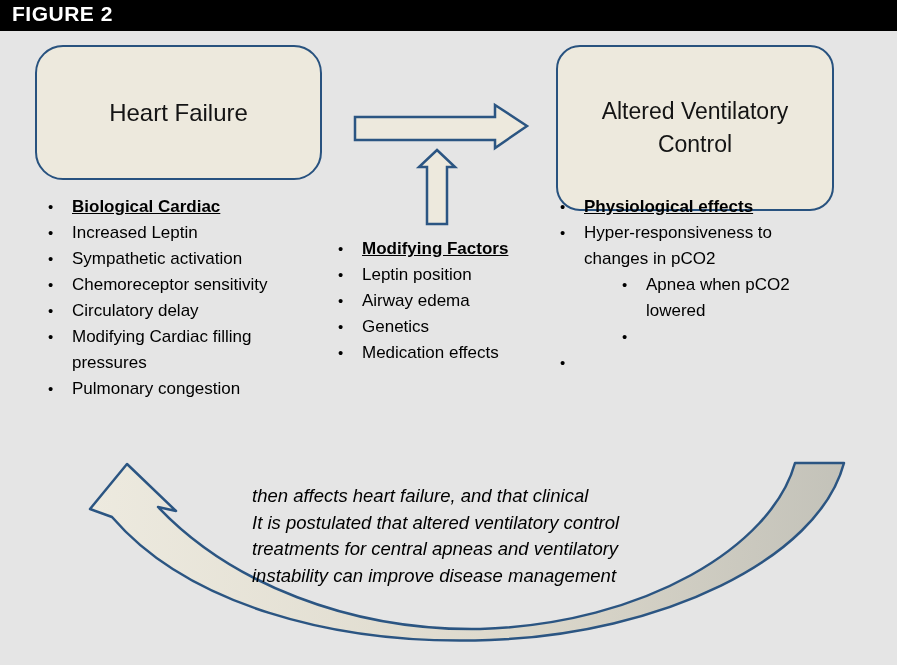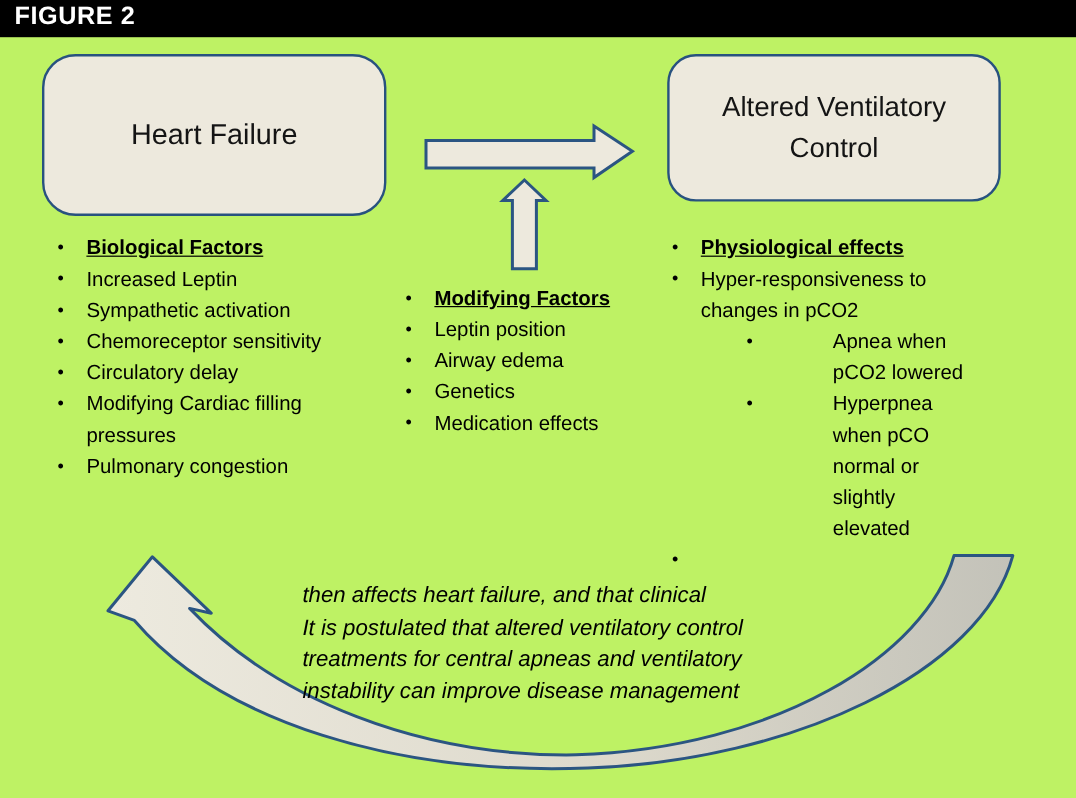--- a/index.html
+++ b/index.html
@@ -1,45 +1,45 @@
 <!DOCTYPE html>
 <html><head>
 <meta charset="utf-8">
 <style>
   html,body{margin:0;padding:0;background:#fff;}
   body{font-family:"Liberation Sans",sans-serif;color:#000;}
-  .canvas{position:relative;width:897px;height:665px;background:#bef264;overflow:hidden;}
+  .canvas{position:relative;width:897px;height:665px;background:#e5e5e5;overflow:hidden;}
 
   
   .figure-bar{position:absolute;left:0;top:0;width:897px;height:31px;background:#000;}
   .figure-label{position:absolute;left:12px;top:2px;color:#fff;font-size:21px;font-weight:bold;letter-spacing:.5px;}
 
   
   .node{position:absolute;border:2.5px solid #28527f;border-radius:24px;background:#ede9dd;
         display:flex;align-items:center;justify-content:center;text-align:center;color:#141414;}
   .node-left{left:35px;top:45px;width:283px;height:131px;font-size:24px;border-radius:28px;}
-  .node-right{left:556px;top:45px;width:278px;height:123px;font-size:23px;line-height:1.45;padding:0 40px;box-sizing:border-box;}
+  .node-right{left:556px;top:45px;width:278px;height:166px;font-size:23px;line-height:1.45;padding:0 40px;box-sizing:border-box;}
 
   
   .arrow-layer{position:absolute;left:0;top:0;width:897px;height:665px;pointer-events:none;}
 
   
   .blist{position:absolute;}
   .blist,.blist *{box-sizing:border-box;}
   .bullet-item{display:flex;font-size:17px;line-height:26px;margin:0;padding:0;list-style:none;}
   .bullet-item .marker{width:24px;flex:0 0 24px;text-align:left;font-size:15px;}
   .bullet-item .txt{flex:1 1 auto;}
   .heading .txt{font-weight:bold;text-decoration:underline;}
   ul.blist-items{margin:0;padding:0;list-style:none;}
   .list-biological{left:48px;top:194px;width:282px;}
   .list-modifying{left:338px;top:236px;width:225px;}
   .list-physiological{left:560px;top:194px;width:245px;}
   .list-physiological .level-1 .txt{max-width:206px;}
   .list-physiological .level-2{margin-left:62px;}
-  .list-physiological .level-2 .txt{max-width:178px;margin-left:48px;}
+  .list-physiological .level-2 .txt{max-width:178px;}
 
   
   .feedback-note{position:absolute;left:252px;top:483px;width:440px;font-size:18.5px;
                  font-style:italic;font-weight:500;line-height:26.5px;color:#000;}
 </style>
 </head>
 <body>
 
 <div class="canvas">
 
@@ -75,21 +75,21 @@
   <div class="node node-left">
     <span>Heart Failure</span>
   </div>
   <div class="node node-right">
     <span>Altered Ventilatory Control</span>
   </div>
 
   <div class="blist list-biological">
     <div class="bullet-item heading">
       <span class="marker">•</span>
-      <span class="txt">Biological Factors</span>
+      <span class="txt">Biological Cardiac</span>
     </div>
     <ul class="blist-items">
         <li class="bullet-item level-1">
           <span class="marker">•</span>
           <span class="txt">Increased Leptin</span>
         </li>
         <li class="bullet-item level-1">
           <span class="marker">•</span>
           <span class="txt">Sympathetic activation</span>
         </li>
@@ -146,21 +146,20 @@
         <li class="bullet-item level-1">
           <span class="marker">•</span>
           <span class="txt">Hyper-responsiveness to changes in pCO2</span>
         </li>
         <li class="bullet-item level-2">
           <span class="marker">•</span>
           <span class="txt">Apnea when pCO2 lowered</span>
         </li>
         <li class="bullet-item level-2">
           <span class="marker">•</span>
-          <span class="txt">Hyperpnea when pCO normal or slightly elevated</span>
         </li>
         <li class="bullet-item level-1">
           <span class="marker">•</span>
         </li>
       </ul>
   </div>
 
   <div class="feedback-note">
     <div>then affects heart failure, and that clinical</div>
     <div>It is postulated that altered ventilatory control</div>

